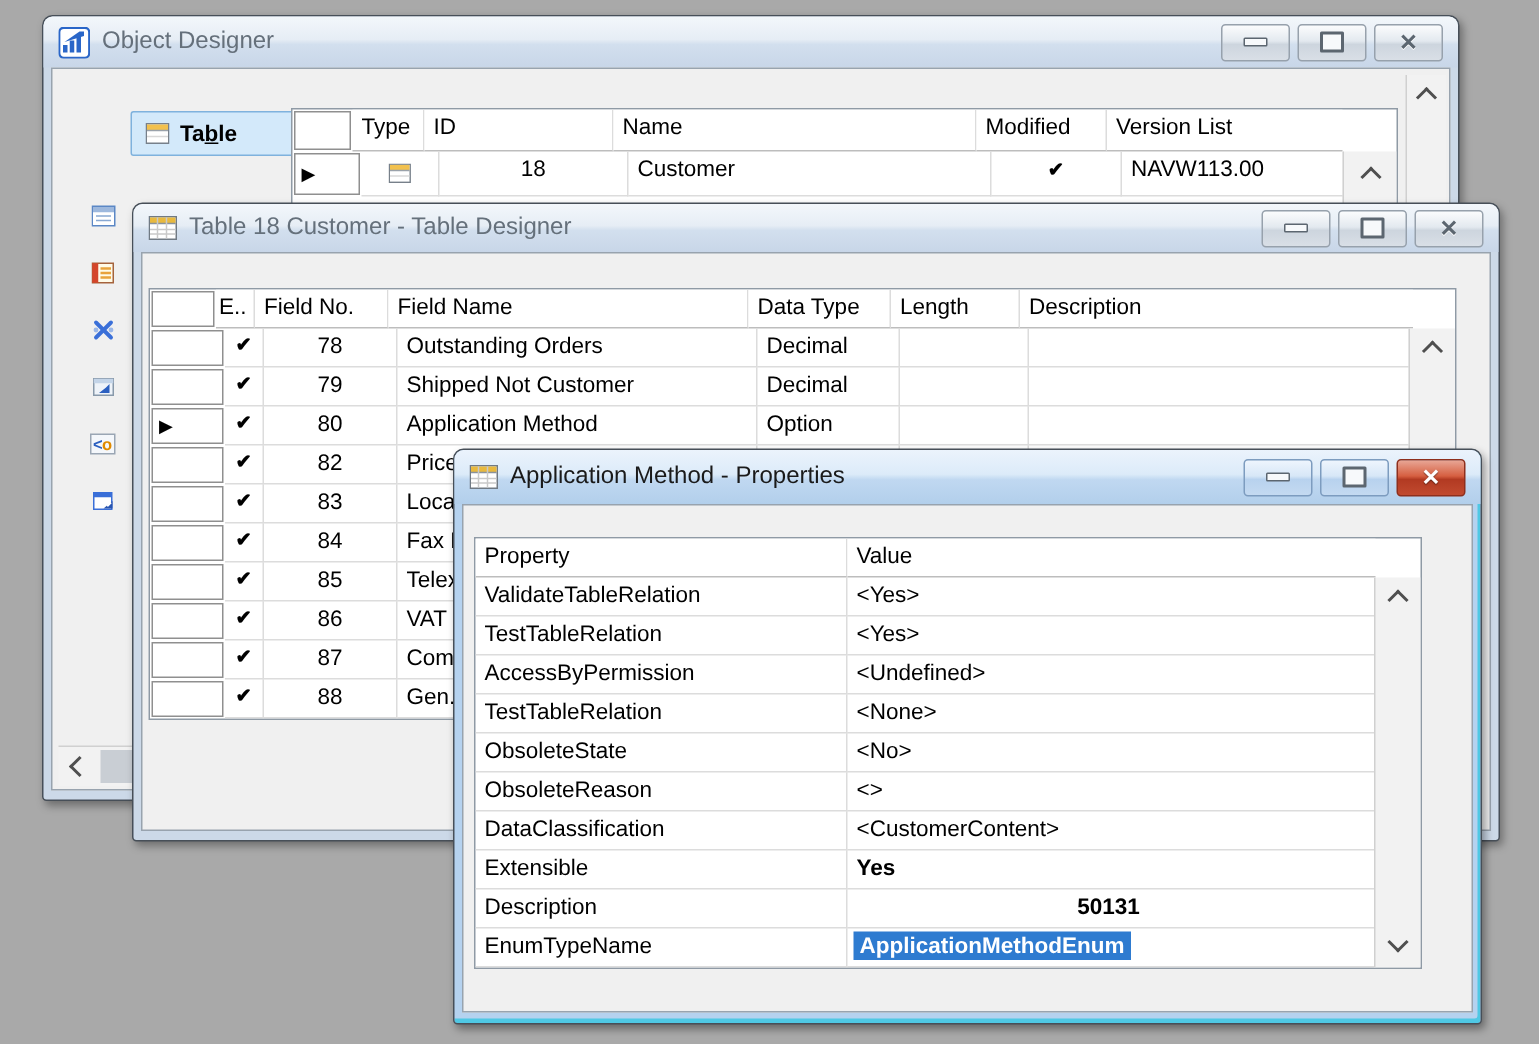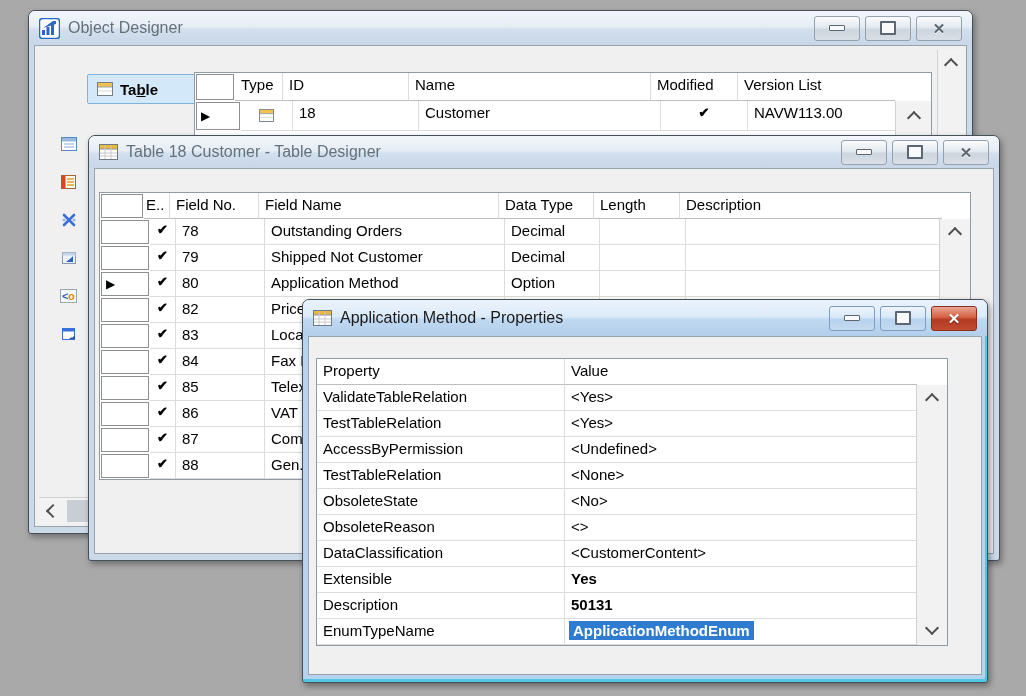--- a/index.html
+++ b/index.html
@@ -26,21 +26,21 @@
   .winbody{position:absolute;background:#f0f0f0;border:1px solid #98a3ae;box-sizing:border-box;}
   
   .grid{position:absolute;background:#fff;border:1px solid #8f9aa5;box-sizing:border-box;font-size:15px;overflow:hidden;}
   .grow{display:flex;}
   .cell{box-sizing:border-box;padding:3px 6px;white-space:nowrap;overflow:hidden;
         border-right:1px solid #dcdcdc;border-bottom:1px solid #dcdcdc;}
   .hcell{border-bottom:1px solid #bdbdbd;background:#fff;}
   .sel{background:#fff;border:1px solid #8f8f8f;margin:1px;display:flex;align-items:center;justify-content:flex-start;padding:0 4px;}
   .selh{margin:1px;border:1px solid #8f8f8f;}
   .chk{text-align:center;font-size:13px;font-weight:bold;padding-top:4px;}
-  .num{text-align:left;}
+  .num{text-align:center;}
   .marker{font-size:12px;line-height:1;}
   .sbv{position:absolute;background:#f2f2f2;border-left:1px solid #d0d0d0;}
   .chev{display:inline-block;width:8px;height:8px;border:solid #4f4f4f;border-width:2px 2px 0 0;}
   .chev.up{transform:rotate(-45deg);}
   .chev.down{transform:rotate(135deg);}
   .chev.left{transform:rotate(-135deg);}
   .sb-arrow{position:absolute;left:50%;margin-left:-5px;}
   
   .table-btn{position:absolute;left:30px;top:28px;width:123px;height:30px;background:#d3e9fa;
              border:1px solid #7fb2dd;border-radius:2px;display:flex;align-items:center;gap:7px;

